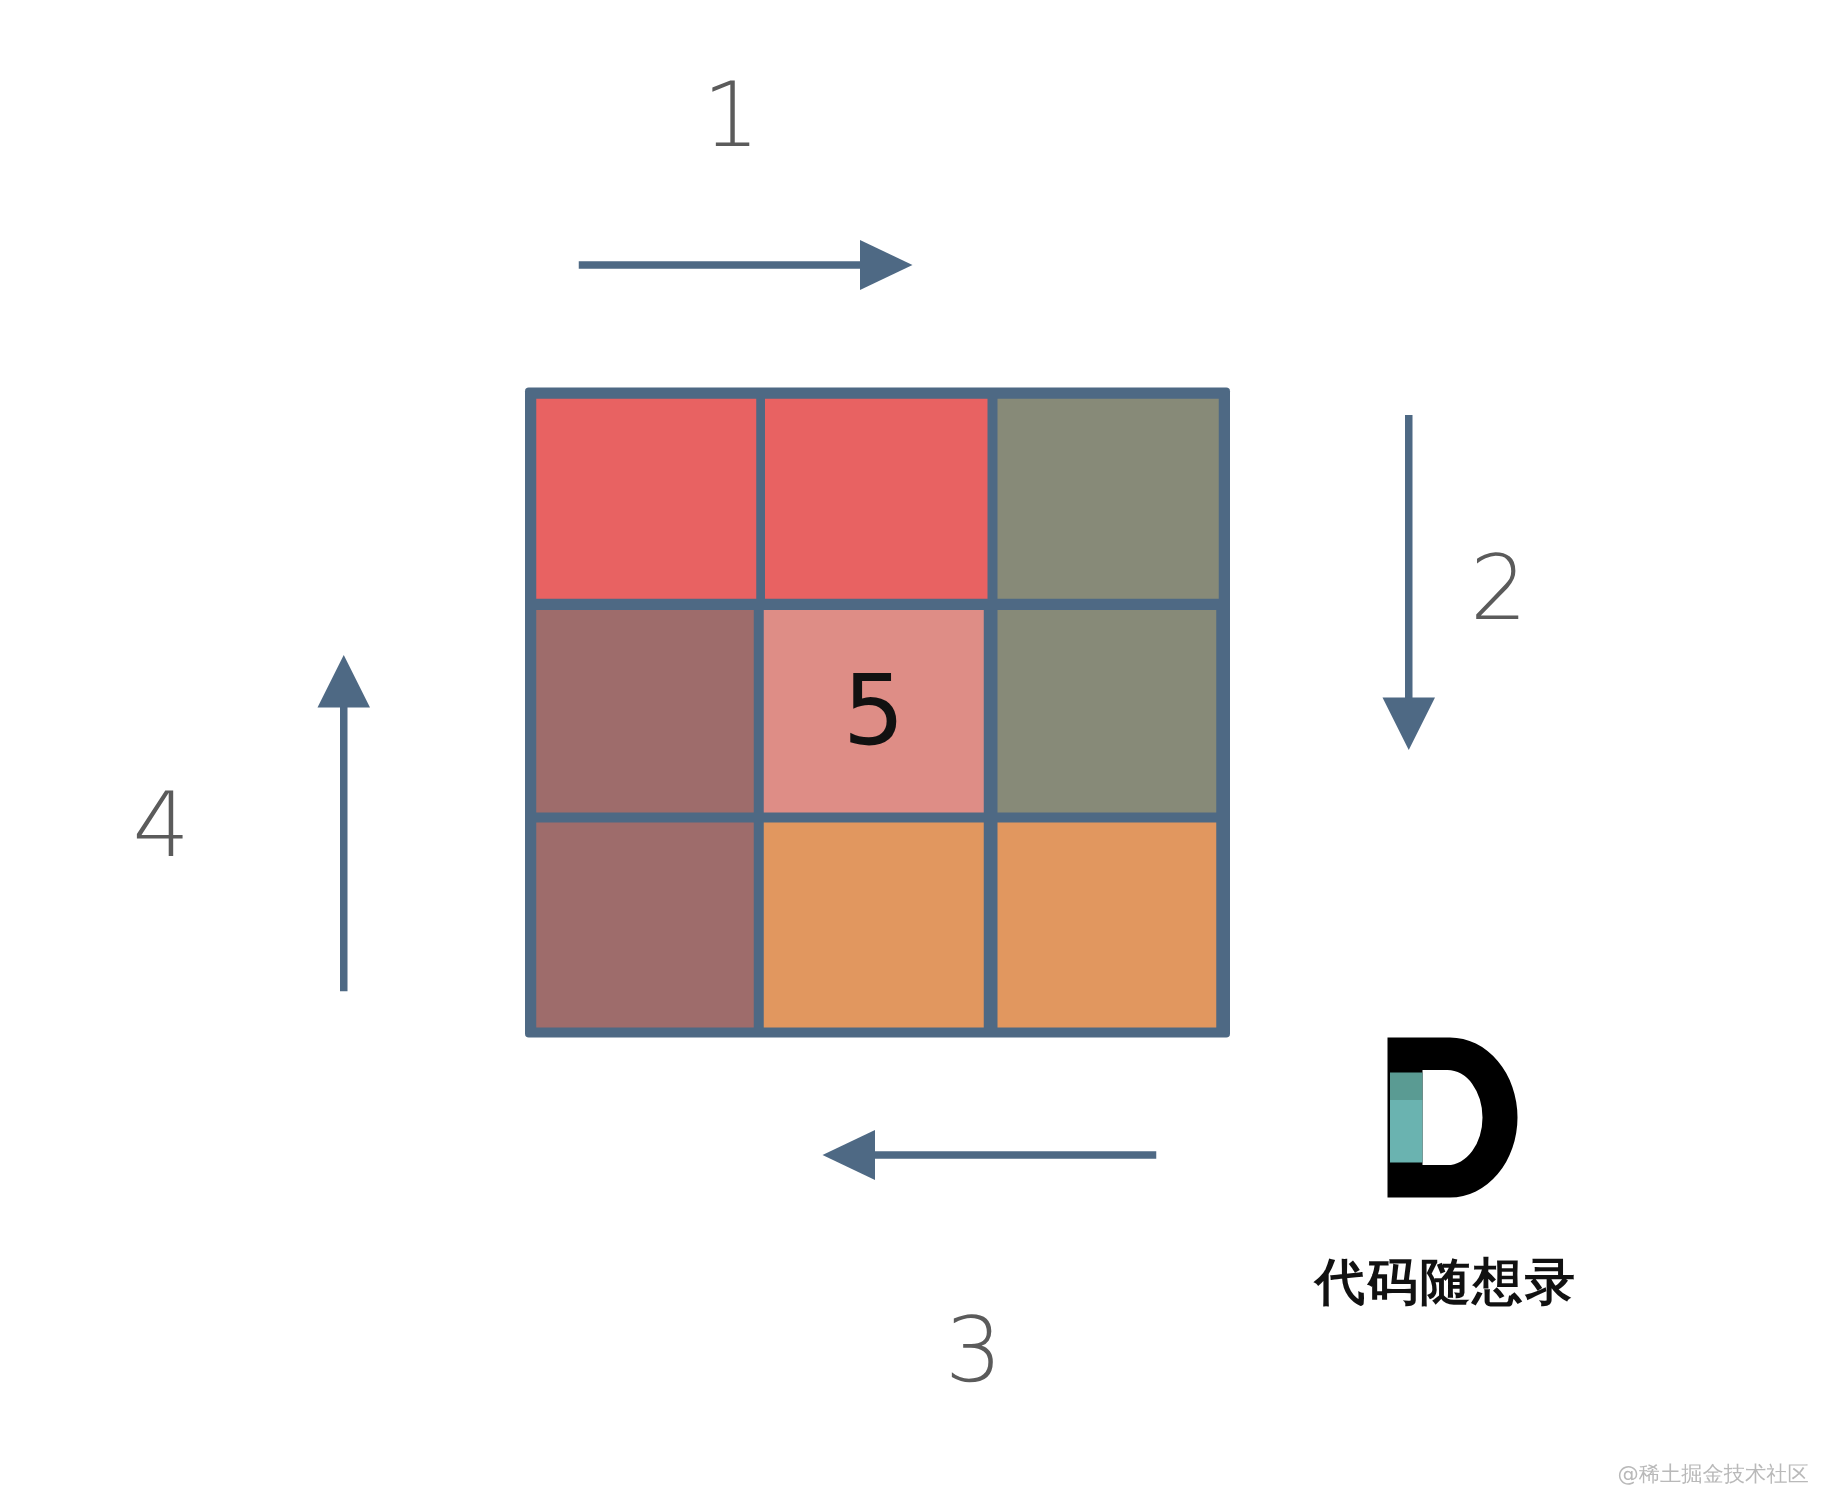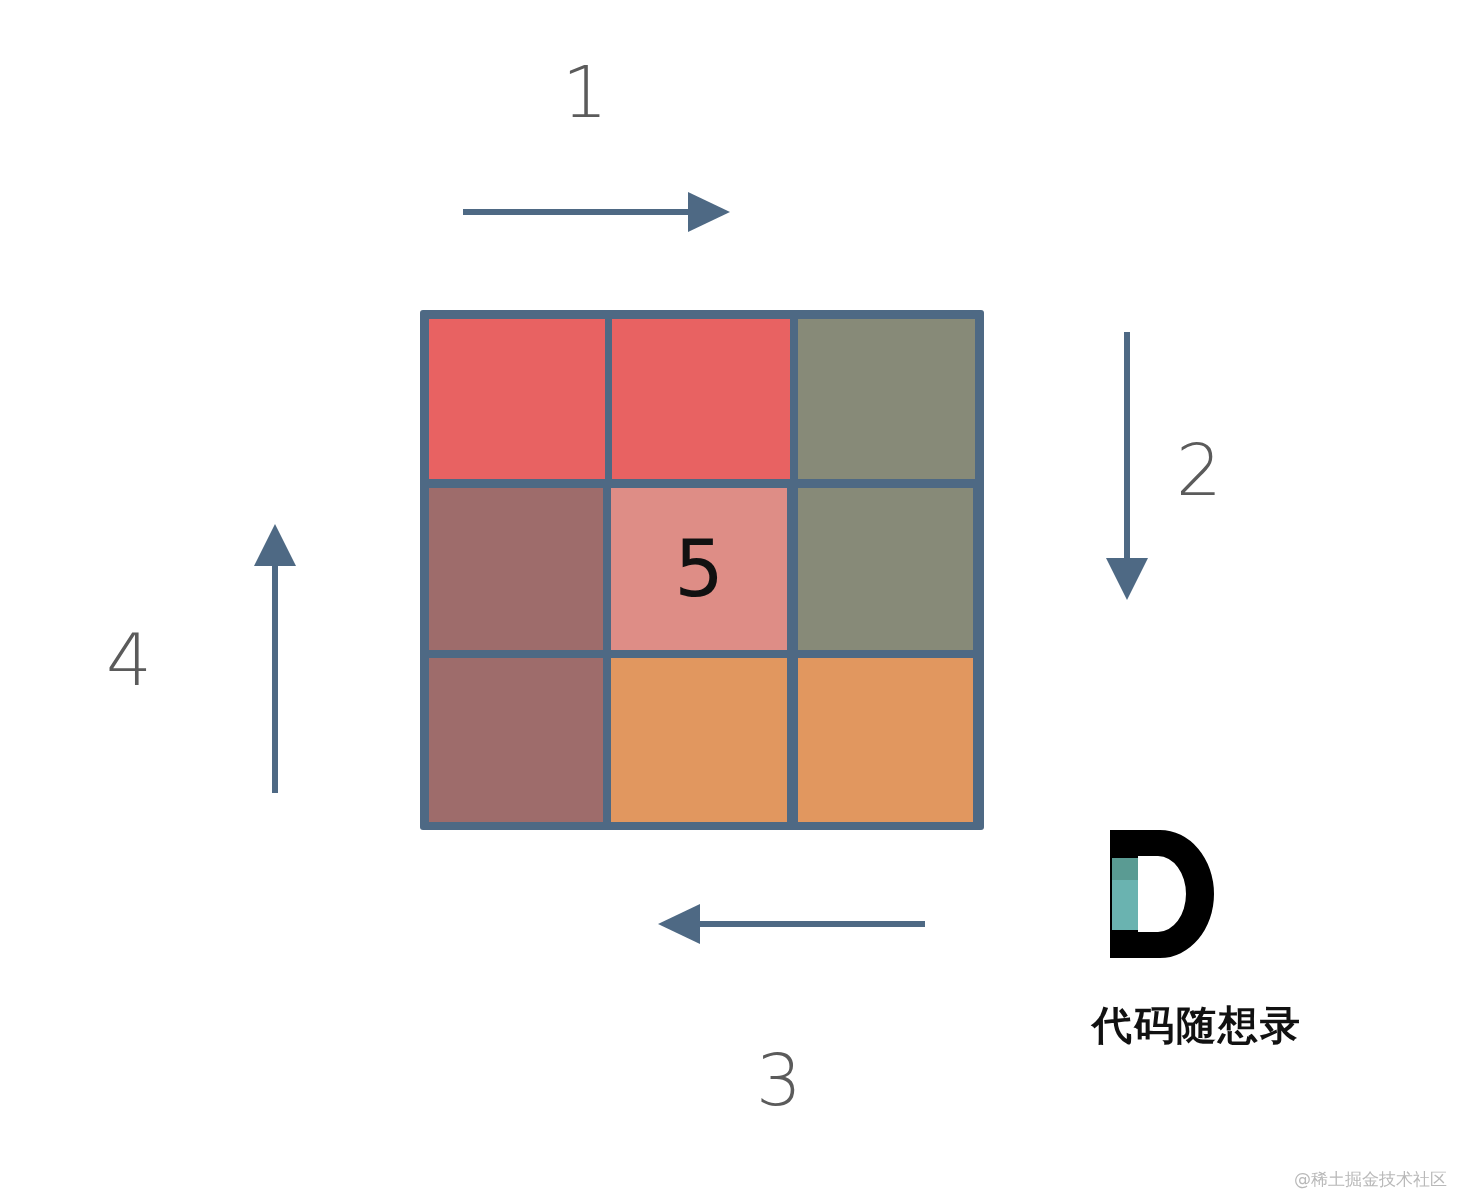--- a/index.html
+++ b/index.html
@@ -70,15 +70,15 @@
   <div class="cell" style="left:378px; top:348px; width:175px; height:164px; background:#e1975f;">
       <span class="cell-text"></span>
     </div>
 </div>
 
 <svg class="abs" style="left:1108px; top:828px;" width="108" height="132">
   <path d="M2,2 H52 A54,64 0 0 1 52,130 H2 Z M30,28 V104 H50 A28,38 0 0 0 50,28 Z" fill="#000" fill-rule="evenodd"></path>
   <rect x="4" y="30" width="26" height="22" fill="#5a9b93"></rect>
   <rect x="4" y="52" width="26" height="50" fill="#6ab3b0"></rect>
 </svg>
-<div class="abs logo-text" style="left:1092px; top:998px;font-family:Liberation Mono, monospace;">代码随想录</div>
+<div class="abs logo-text" style="left:1052px; top:998px;font-family:Liberation Mono, monospace;">代码随想录</div>
 
 <div class="abs watermark" style="left:1294px; top:1168px;">@稀土掘金技术社区</div>
 
 </body></html>

